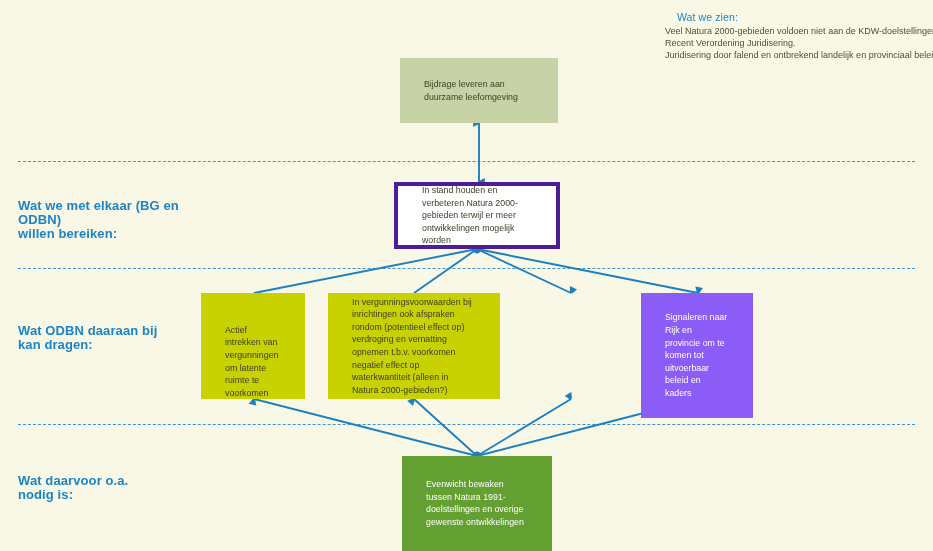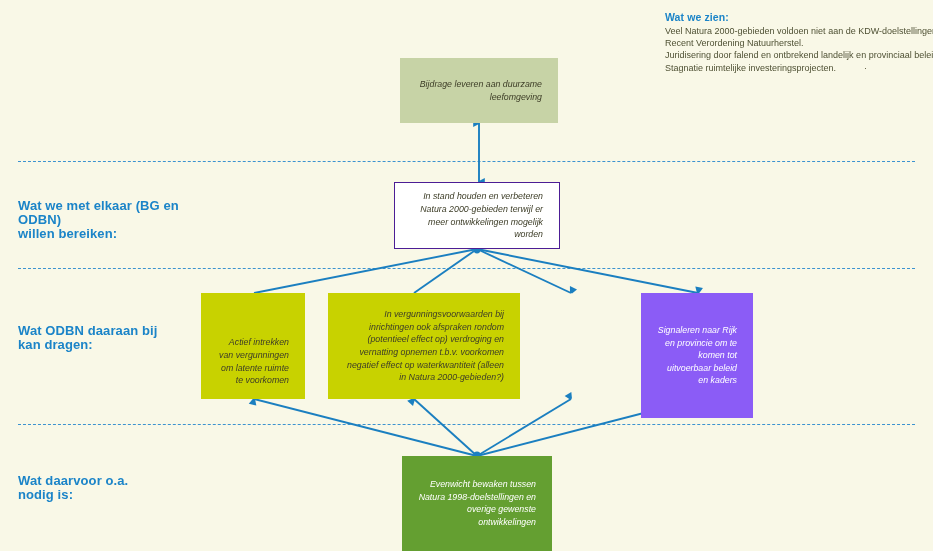--- a/index.html
+++ b/index.html
@@ -59,80 +59,80 @@
   
   #note-panel {
     position: absolute;
     left: 665px;
     top: 11px;
     width: 262px;
   }
   #note-title {
     color: #1b84c8;
     font-size: 10.5px;
-    font-weight: bold;
+    font-weight: normal;
     margin-bottom: 2px;
     letter-spacing: 0.1px;
+    margin-left: 12px;
   }
   .note-line {
     color: #4f5134;
     font-size: 9px;
     line-height: 12.2px;
     white-space: nowrap;
   }
   .note-line .trailing-dot {
     display: inline-block;
     margin-left: 28px;
     color: #4f5134;
   }
 
   
   .node {
     position: absolute;
     box-sizing: border-box;
     display: flex;
     align-items: center;
     justify-content: center;
-    text-align: right;
-    padding: 4px 16px;
-    font-style: italic;
+    text-align: left;
+    padding: 4px 24px;
   }
   .node .node-text {
     font-size: 8.8px;
     line-height: 12.6px;
   }
 
   
   #node-goal {
     left: 400px; top: 58px;
     width: 158px; height: 65px;
     background: #c7d3a6;
   }
   #node-goal .node-text { color: #3d3d27; }
 
   
   #node-aim {
     left: 394px; top: 182px;
     width: 166px; height: 67px;
     background: #ffffff;
-    border: 1px solid #4c1d95;
+    border: 4px solid #4c1d95;
   }
   #node-aim .node-text { color: #3d3d27; }
 
   
   #node-c1 {
     left: 201px; top: 293px;
     width: 104px; height: 106px;
     background: #c8d200;
   }
   #node-c1 .node-text { color: #3d3d27; margin-top: 31px; }
 
   #node-c2 {
     left: 328px; top: 293px;
-    width: 192px; height: 106px;
+    width: 172px; height: 106px;
     background: #c8d200;
   }
   #node-c2 .node-text { color: #3d3d27; }
 
   #node-c3 {
     left: 514px; top: 293px;
     width: 113px; height: 106px;
     background: #1b7fc0;
   }
   #node-c3 .node-text { color: #ffffff; }
@@ -183,23 +183,22 @@
       <line x1="571" y1="399" x2="477" y2="456" marker-start="url(#arrow-down)"></line>
       <line x1="698" y1="399" x2="477" y2="456" marker-start="url(#arrow-down)"></line>
     </g>
     <circle cx="477" cy="250" r="3.4" fill="#1b7fc0"></circle>
     <circle cx="477" cy="455" r="3.4" fill="#1b7fc0"></circle>
   </svg>
 
   <div id="note-panel">
     <div id="note-title">Wat we zien:</div>
     <div class="note-line">Veel Natura 2000-gebieden voldoen niet aan de KDW-doelstellingen.</div>
-    <div class="note-line">Recent Verordening Natuurherstel.</div>
+    <div class="note-line">Recent Verordening Juridisering.</div>
     <div class="note-line">Juridisering door falend en ontbrekend landelijk en provinciaal beleid.</div>
-    <div class="note-line"><span>Stagnatie ruimtelijke investeringsprojecten.</span><span class="trailing-dot">·</span></div>
   </div>
 
   <div class="band-label" id="band-label-1">
     <div>Wat we met elkaar (BG en ODBN)</div>
     <div>willen bereiken:</div>
   </div>
   <div class="band-label" id="band-label-2">
     <div>Wat ODBN daaraan bij</div>
     <div>kan dragen:</div>
   </div>
@@ -223,16 +222,16 @@
   <div class="node" id="node-c2">
     <span class="node-text">In vergunningsvoorwaarden bij inrichtingen ook afspraken rondom (potentieel effect op) verdroging en vernatting opnemen t.b.v. voorkomen negatief effect op waterkwantiteit (alleen in Natura 2000-gebieden?)</span>
   </div>
 
 
   <div class="node" id="node-c4">
     <span class="node-text">Signaleren naar Rijk en provincie om te komen tot uitvoerbaar beleid en kaders</span>
   </div>
 
   <div class="node" id="node-need">
-    <span class="node-text">Evenwicht bewaken tussen Natura 1998-doelstellingen en overige gewenste ontwikkelingen</span>
+    <span class="node-text">Evenwicht bewaken tussen Natura 1991-doelstellingen en overige gewenste ontwikkelingen</span>
   </div>
 
 </div>
 
 </body></html>

